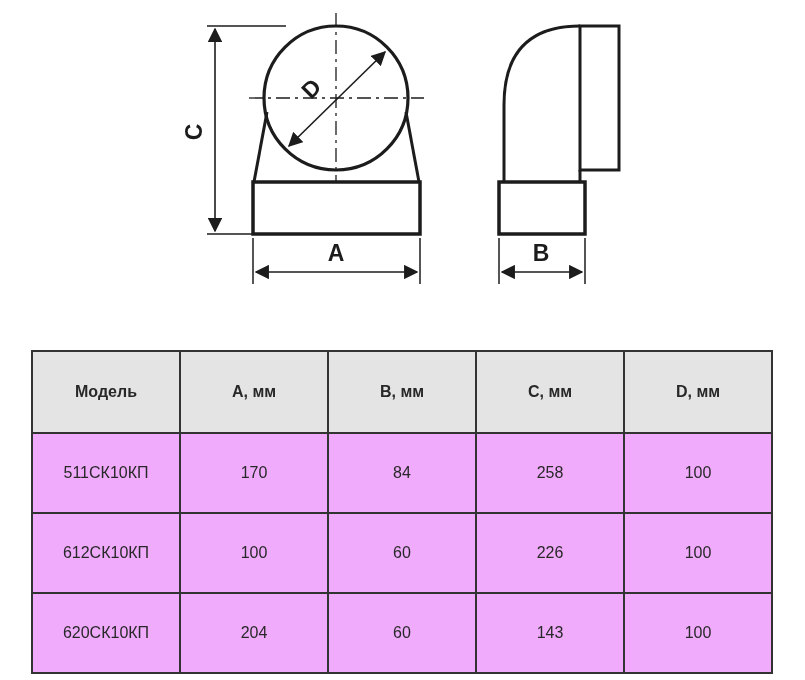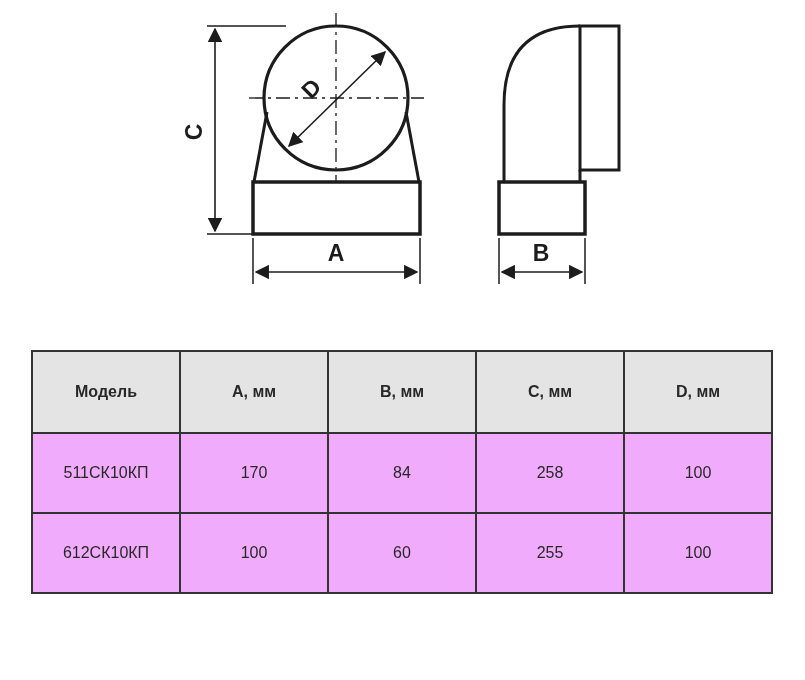--- a/index.html
+++ b/index.html
@@ -128,19 +128,26 @@
         <td>511СК10КП</td>
         <td>170</td>
         <td>84</td>
         <td>258</td>
         <td>100</td>
       </tr>
       <tr>
         <td>612СК10КП</td>
         <td>100</td>
         <td>60</td>
-        <td>255</td>
+        <td>226</td>
+        <td>100</td>
+      </tr>
+      <tr>
+        <td>620СК10КП</td>
+        <td>204</td>
+        <td>60</td>
+        <td>143</td>
         <td>100</td>
       </tr>
     </tbody>
   </table>
 
 </div>
 
 </body></html>

